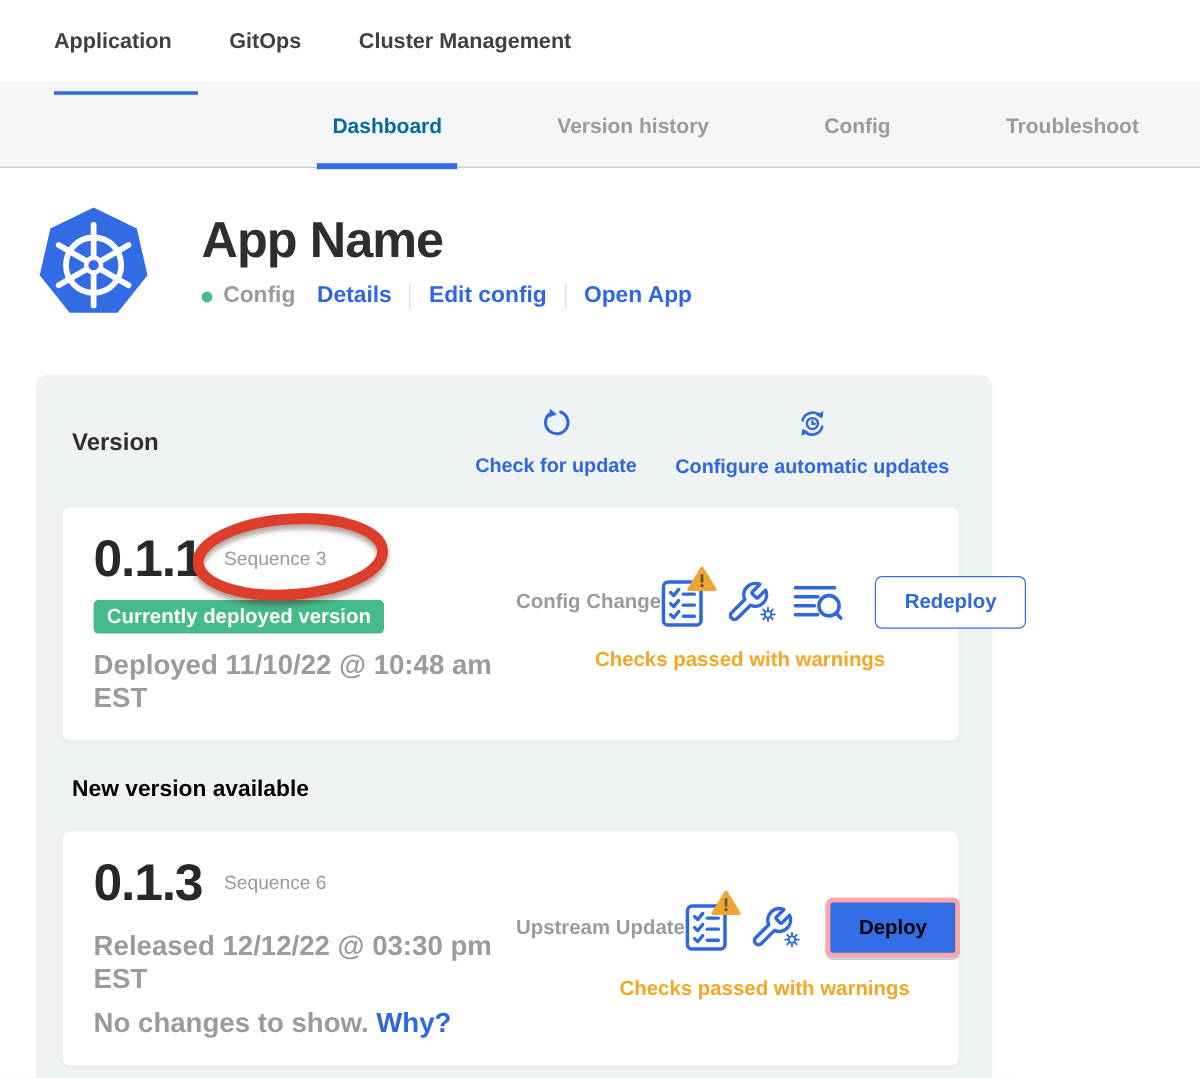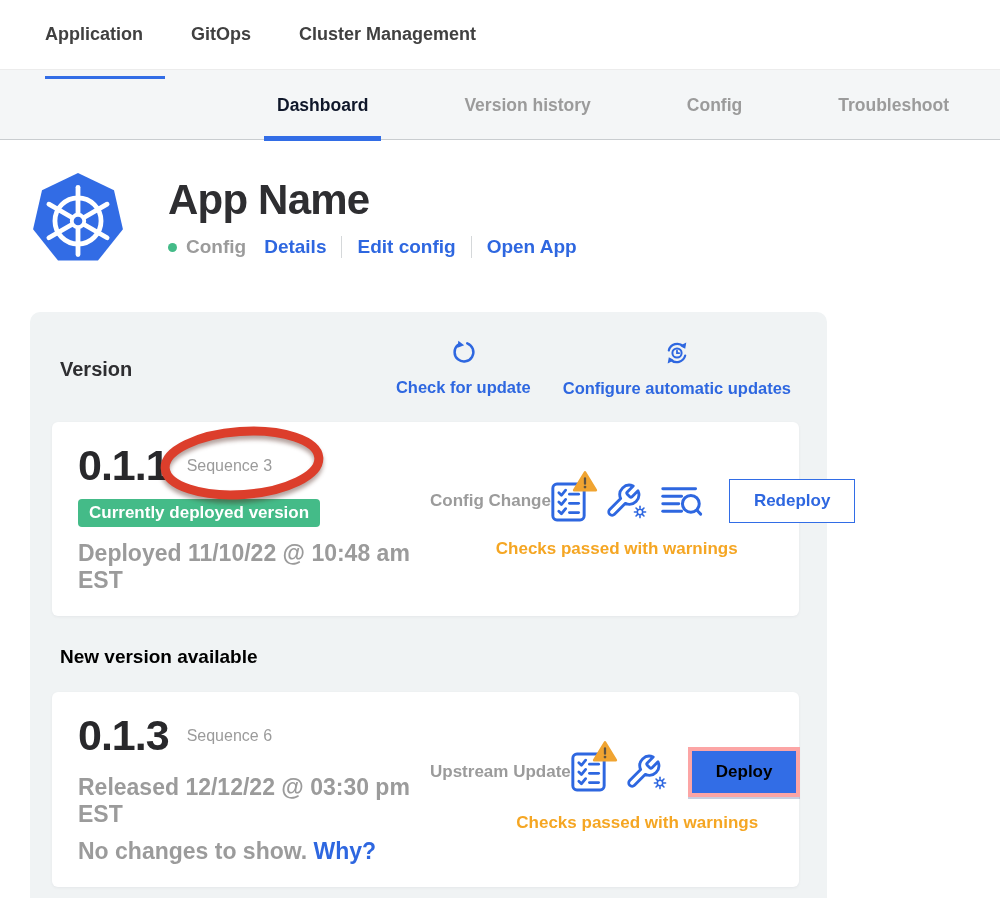--- a/index.html
+++ b/index.html
@@ -13,21 +13,21 @@
             background:#fff; border-bottom:1px solid #ececec; }
   .topnav .tab { font-size:18px; font-weight:700; color:#404040; height:86px;
                  display:flex; align-items:center; position:relative; margin-right:48px; cursor:pointer; }
   .topnav .tab.active::after { content:""; position:absolute; left:0; bottom:-1px;
                  width:calc(100% + 22px); height:3px; background:#326de6; }
   
   .subnav { height:70px; background:#f4f6f7; border-bottom:1px solid #c9cdd0;
             display:flex; align-items:center; padding-left:264px; }
   .subnav .tab { font-size:17.5px; font-weight:600; color:#9b9b9b; height:70px; line-height:70px;
                  padding:0 13px; margin-right:70px; position:relative; white-space:nowrap; cursor:pointer; }
-  .subnav .tab.active { color:#0f172a; }
+  .subnav .tab.active { color:#0369a1; }
   .subnav .tab.active::after { content:""; position:absolute; left:0; bottom:-1px; width:100%; height:5px; background:#326de6; }
   
   .app-header { display:flex; margin:28px 0 0 30px; }
   .app-logo { width:96px; height:104px; flex-shrink:0; }
   .head-right { margin-left:42px; padding-top:2px; }
   .app-title { font-size:42px; font-weight:800; letter-spacing:-0.8px; color:#2e2e31; margin:6px 0 12px; }
   .status-row { display:flex; align-items:center; }
   .status-dot { width:9px; height:9px; border-radius:50%; background:#44bb88; margin-right:9px; }
   .status-label { color:#9b9b9b; font-weight:700; font-size:19px; margin-right:18px; }
   .hlink { color:#2e67e0; font-weight:700; font-size:19px; text-decoration:none; cursor:pointer; }
@@ -53,21 +53,21 @@
                   padding:4px 11px; border-radius:4px; margin-top:12px; }
   .meta { margin-top:13px; color:#9b9b9b; font-weight:700; font-size:23px; }
   .meta .inline-link { color:#2e67e0; cursor:pointer; }
   .vc-right { flex:1; display:flex; flex-direction:column; justify-content:center; }
   .vc-main { display:flex; align-items:center; }
   .source { color:#9b9b9b; font-weight:700; font-size:17px; white-space:nowrap; }
   .icon-row { margin-left:auto; display:flex; align-items:center; gap:18px; }
   .card-icon { position:relative; display:inline-flex; cursor:pointer; }
   .warn-badge { position:absolute; top:-11px; right:-12px; }
   .gear-badge { position:absolute; bottom:-4px; right:-6px; }
-  .btn { margin-left:26px; font-family:inherit; font-size:17px; font-weight:700; border-radius:0;
+  .btn { margin-left:26px; font-family:inherit; font-size:17px; font-weight:700; border-radius:6px;
          padding:11px 24px; cursor:pointer; white-space:nowrap; }
   .btn.outline { background:#fff; border:1.5px solid #326de6; color:#2e67e0; }
   .btn.solid { background:#326de6; border:4px solid #fca5a5; color:#000000; box-shadow:0 2px 0 rgba(30,60,130,0.25); }
   .checks { margin-top:16px; color:#f5a623; font-weight:700; font-size:17px; text-align:center; }
   .card-current .checks { padding-right:52px; }
   .card-available .checks { padding-left:44px; }
   .new-version-heading { margin:30px 8px 24px 8px; font-size:19px; font-weight:700; color:#000000; }
   .see-all { margin:26px 8px 0 8px; display:flex; align-items:center; gap:8px;
              color:#2e67e0; font-weight:700; font-size:17.5px; cursor:pointer; }
 </style>

